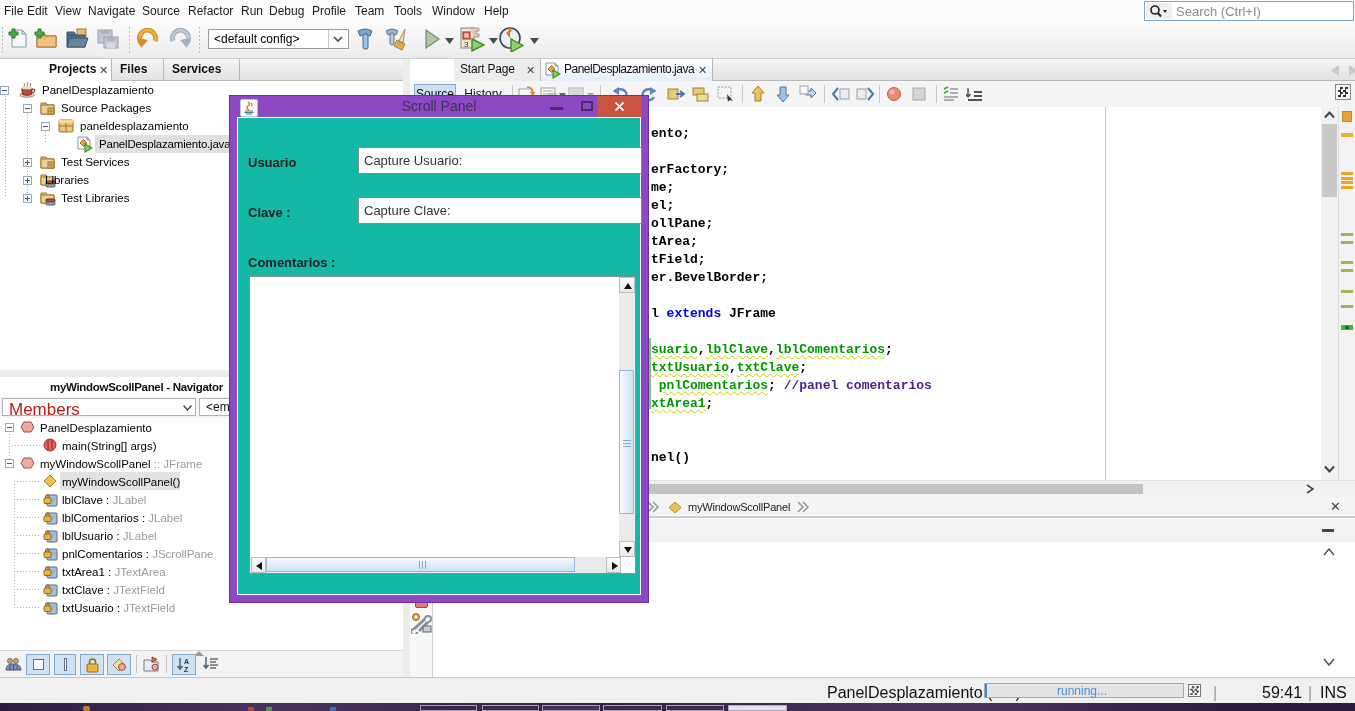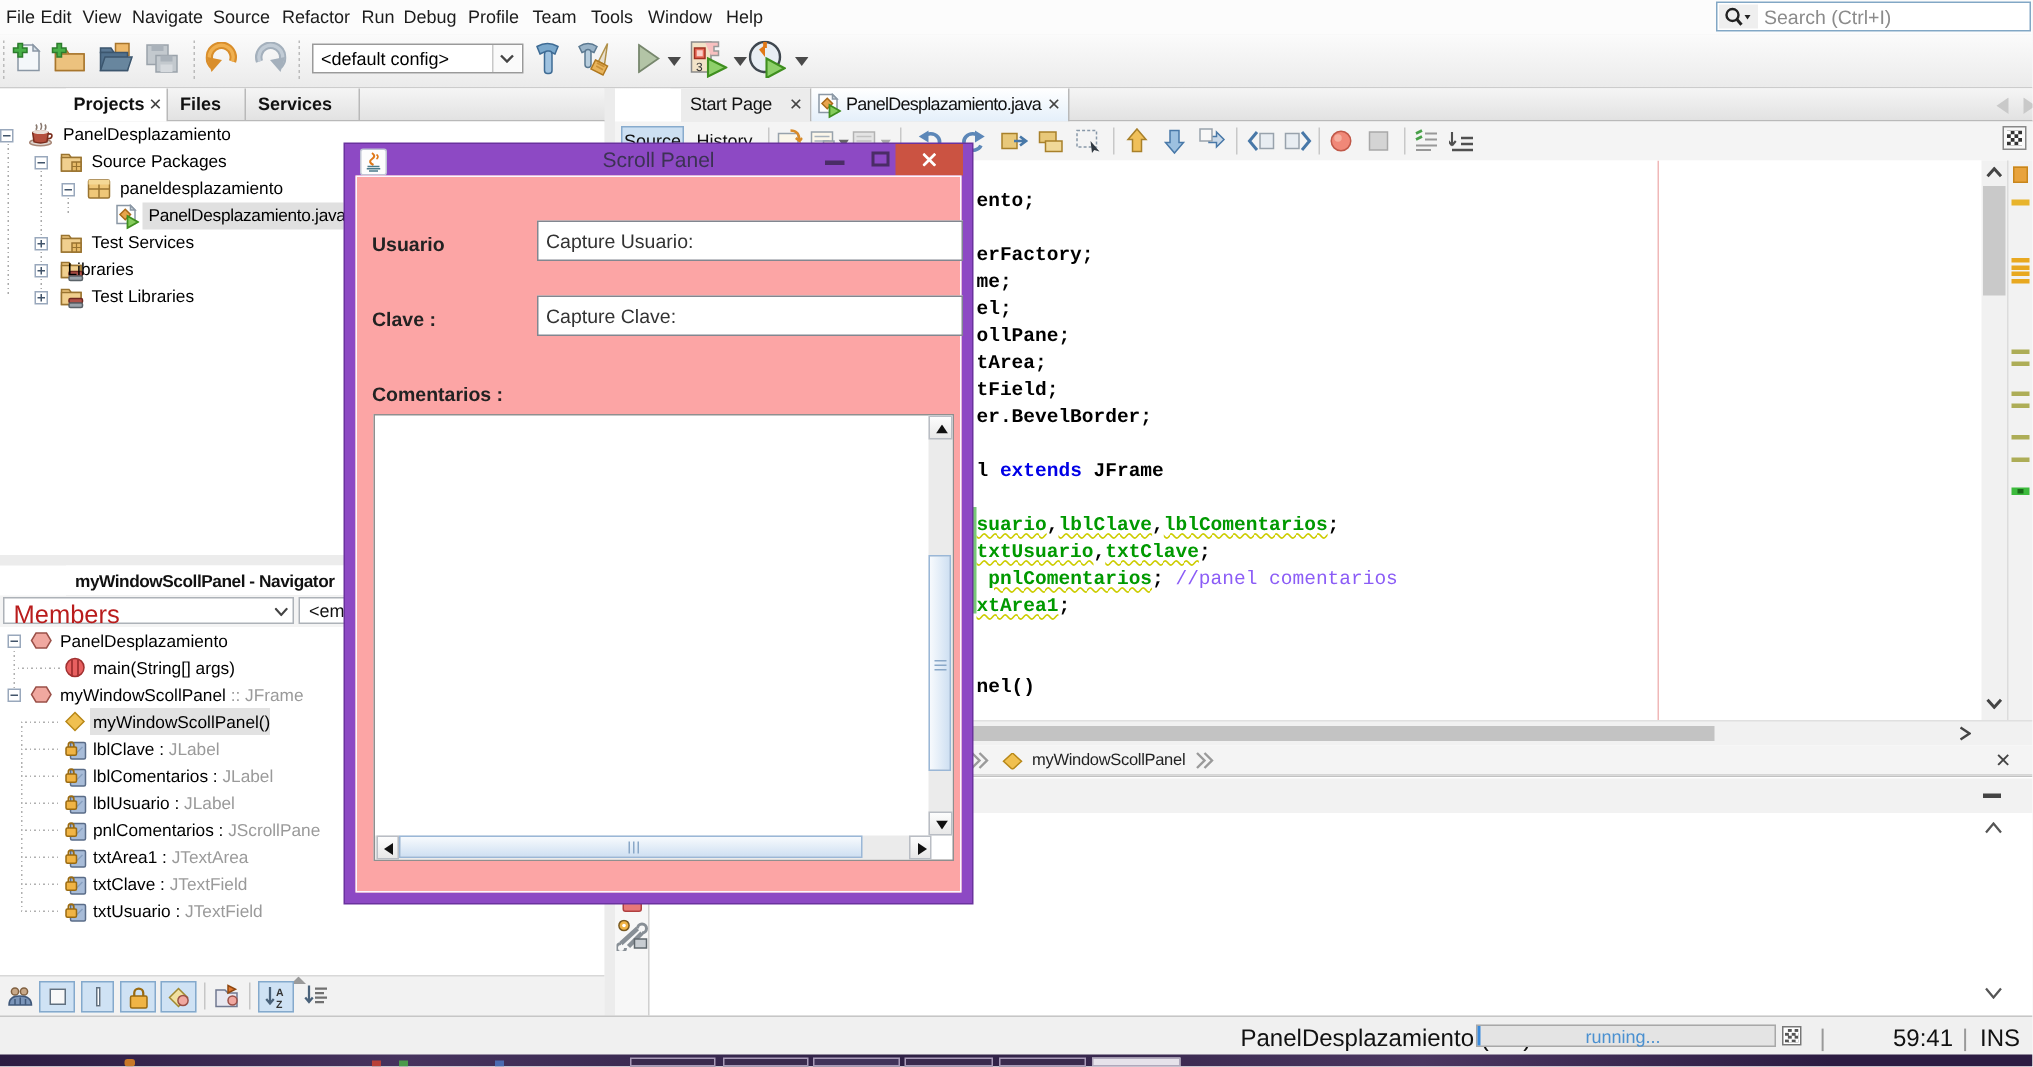--- a/index.html
+++ b/index.html
@@ -29,25 +29,25 @@
   .gray{color:#9a9a9a;}
   .handle{position:absolute;width:9px;height:9px;background:#fff;border:1px solid #99a8bc;box-sizing:border-box;}
   .handle:before{content:"";position:absolute;left:1px;top:3px;width:5px;height:1px;background:#42556b;}
   .handle.plus:after{content:"";position:absolute;left:3px;top:1px;width:1px;height:5px;background:#42556b;}
   
   #editor{left:410px;top:59px;width:945px;height:618px;background:#fff;}
   .code{position:absolute;left:241px;height:18px;line-height:18px;
        font-family:"Liberation Mono",monospace;font-size:13px;font-weight:bold;color:#000;white-space:pre;}
   .kw{color:#0000e6;}
   .grn{color:#009900;text-decoration:underline wavy #cccc00 1px;text-underline-offset:2px;}
-  .cmt{color:#8b5cf6;font-weight:normal;}
+  .cmt{color:#4c1d95;font-weight:bold;}
   
   #dialog{left:230px;top:96px;width:418px;height:506px;background:#8d49c4;
        box-shadow:0 0 0 1px #6a329e;}
-  #dlgcontent{position:absolute;left:7px;top:21px;width:404px;height:478px;background:#fca5a5;box-sizing:border-box;border:1px solid #fbf6ff;}
+  #dlgcontent{position:absolute;left:7px;top:21px;width:404px;height:478px;background:#14b8a6;box-sizing:border-box;border:1px solid #fbf6ff;}
   .fld{position:absolute;background:#fff;border:1px solid #828790;box-sizing:border-box;
        font-size:13px;color:#333;line-height:25px;padding-left:5px;}
   .dlabel{position:absolute;font-size:13px;font-weight:bold;color:#222;}
   
   .sbtn{position:absolute;background:linear-gradient(#fdfdfd,#e8e8e8);
        border:1px solid #b9bdc4;box-sizing:border-box;}
   .statusbar-text{position:absolute;font-size:16px;color:#111;}
 </style>
 </head>
 <body>

